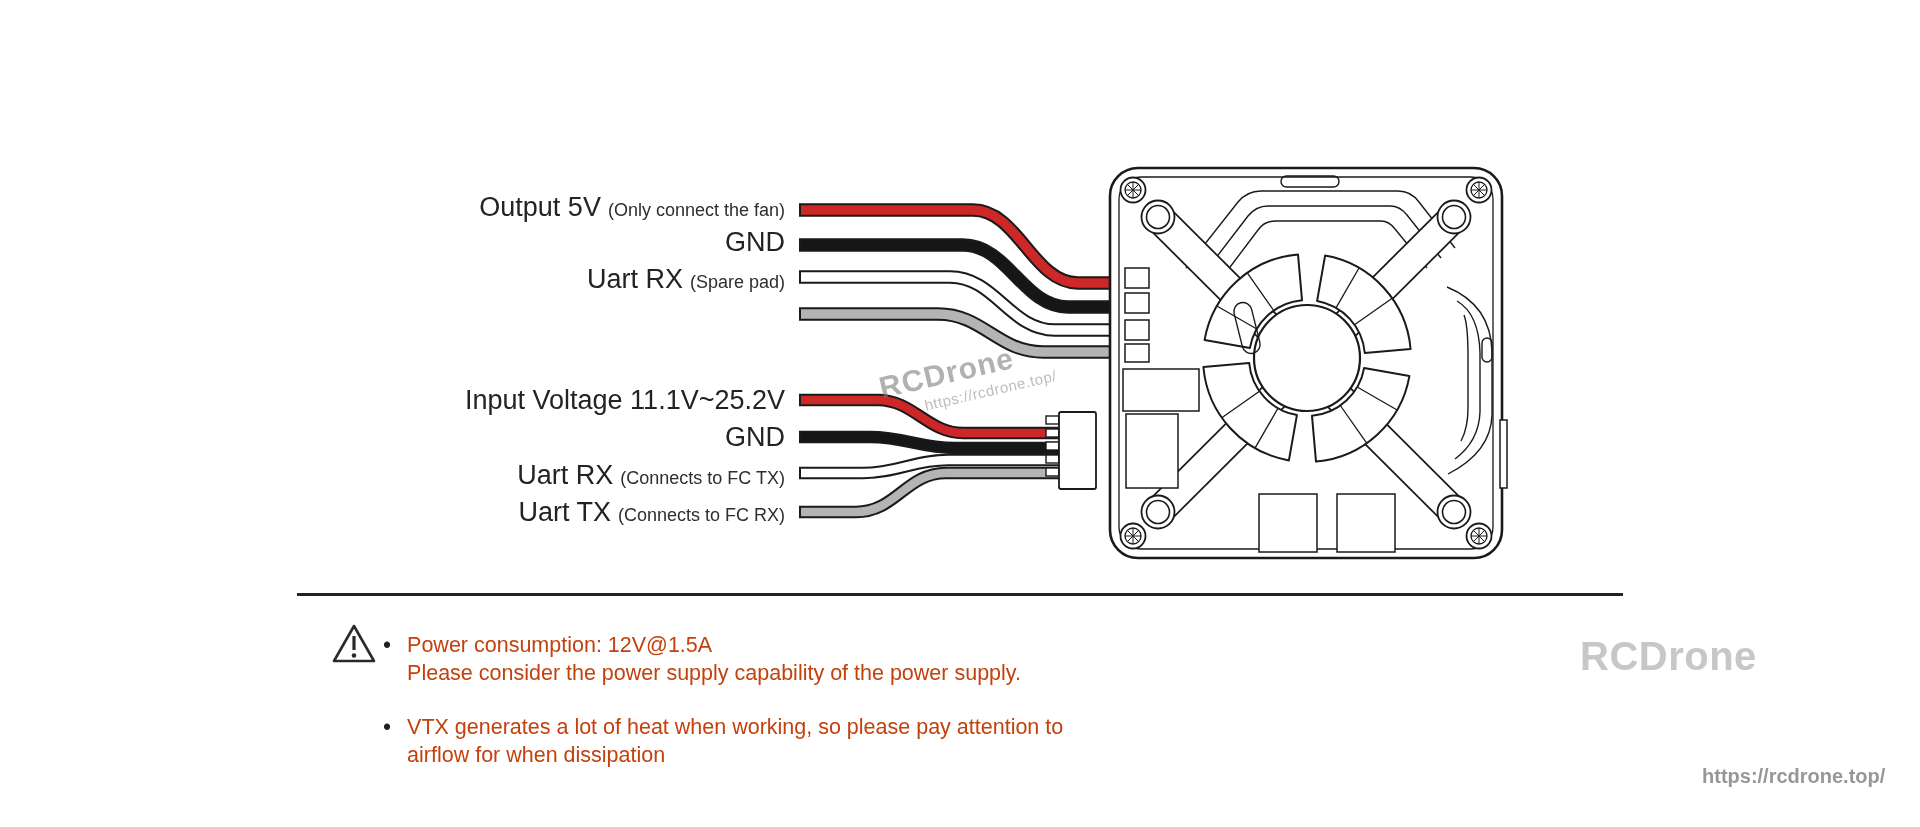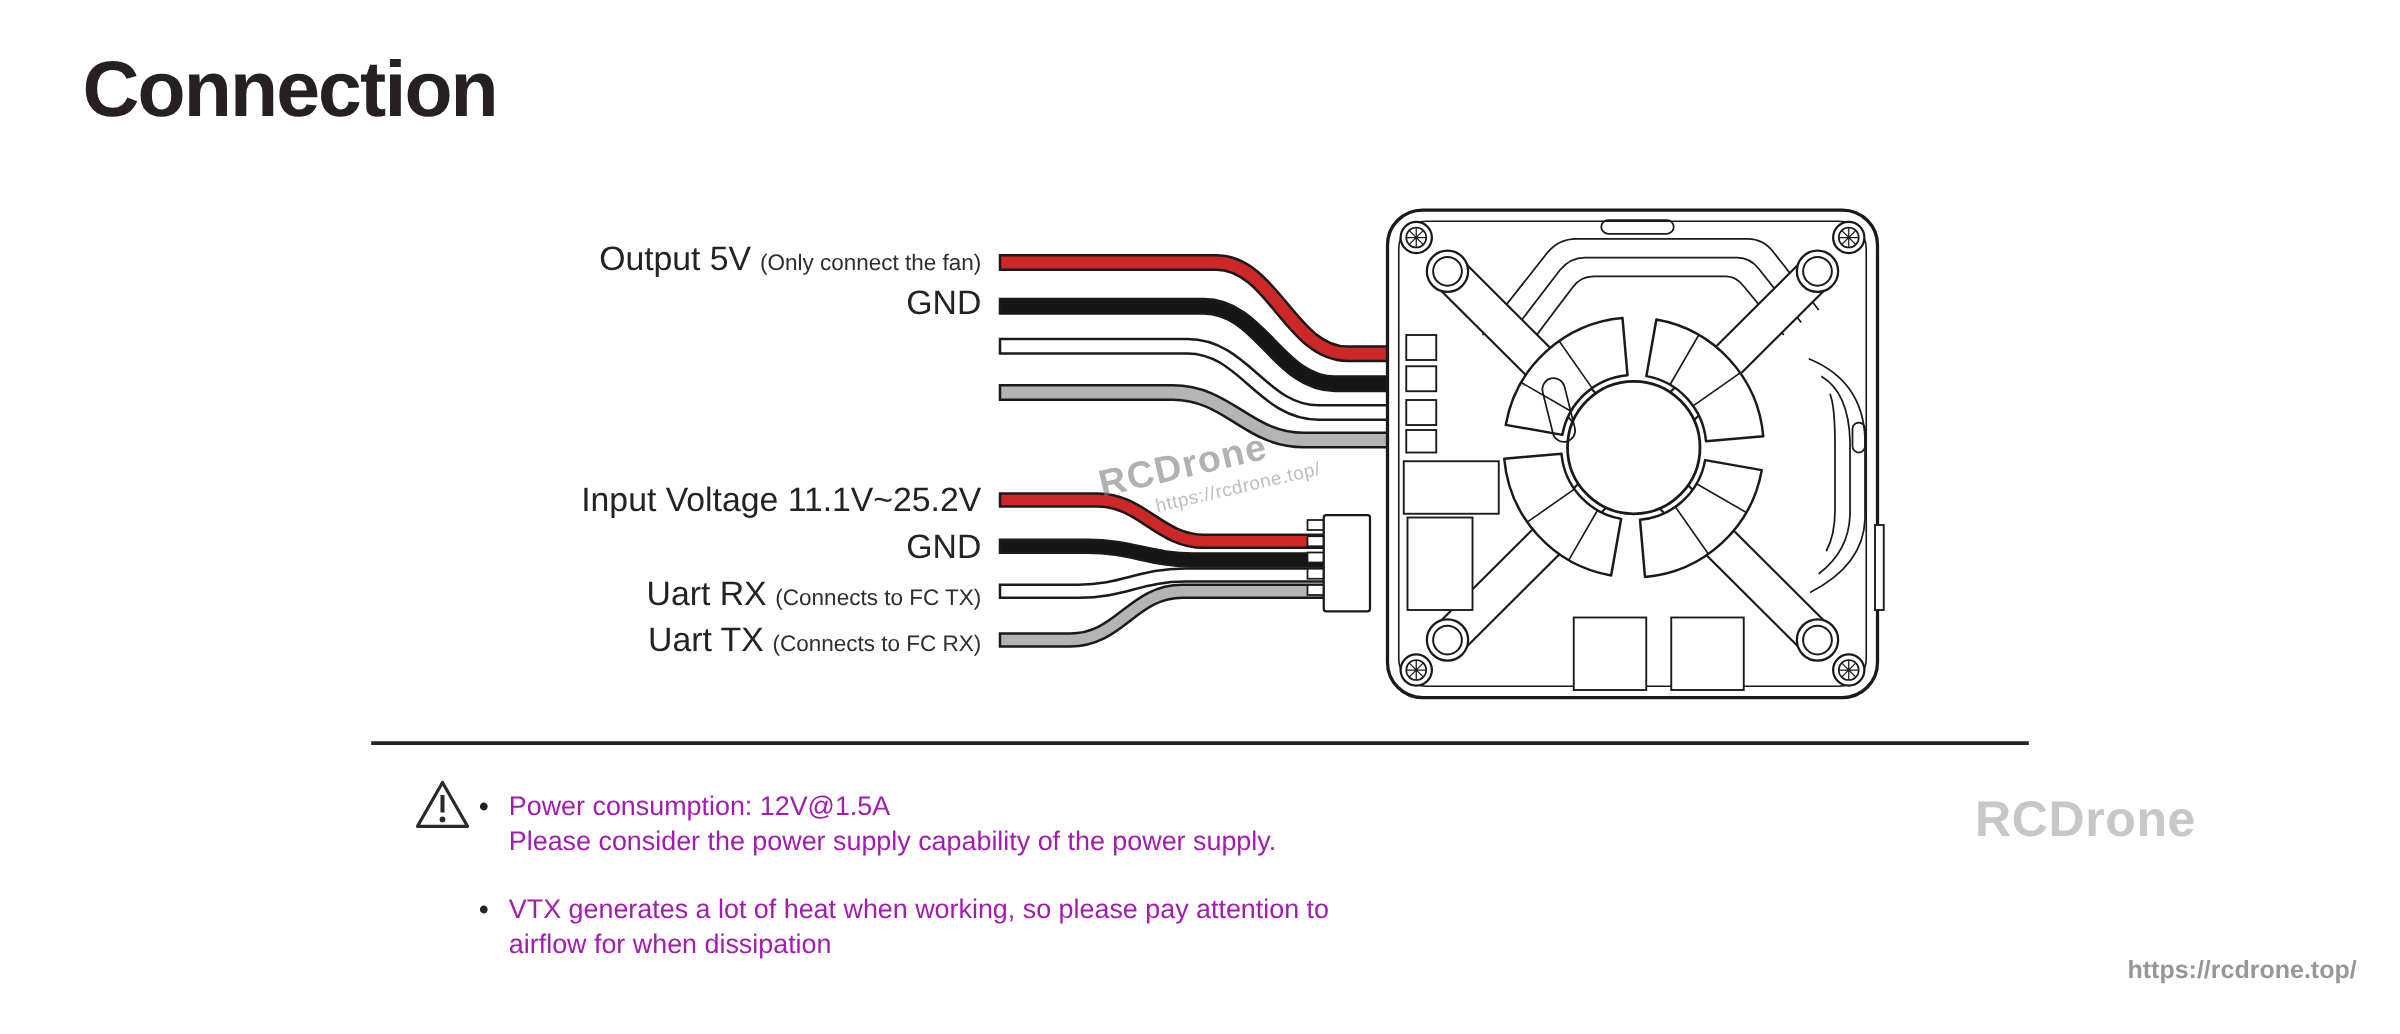--- a/index.html
+++ b/index.html
@@ -24,42 +24,44 @@
     position:absolute;left:876px;top:372px;z-index:2;transform:rotate(-13deg);
     transform-origin:left top;pointer-events:none;
   }
   .wm-inline .wm-brand{font-size:30px;font-weight:700;color:rgba(125,125,125,.6);letter-spacing:1px;}
   .wm-inline .wm-url{font-size:15px;color:rgba(135,135,135,.55);margin-left:40px;margin-top:1px;letter-spacing:.5px;}
   .divider{position:absolute;left:297px;top:593px;width:1326px;height:3px;background:#272121;}
   .warn-icon{position:absolute;left:330px;top:622px;width:48px;height:44px;}
   .notes{position:absolute;left:383px;top:631px;width:860px;}
   .note-item{display:flex;gap:16px;margin-bottom:26px;}
   .note-bullet{font-size:23px;line-height:28px;color:#222;}
-  .note-lines{font-size:21.5px;line-height:28px;color:#a21caf;}
+  .note-lines{font-size:21.5px;line-height:28px;color:#c2410c;}
   .footer-brand{
     position:absolute;left:1580px;top:634px;
     font-size:40px;font-weight:600;color:#c7c7c9;letter-spacing:.5px;
   }
   .footer-url{
     position:absolute;left:1702px;top:765px;
     font-size:20px;font-weight:700;color:#97979a;
   }
 </style>
 </head>
 <body>
 
 <div class="stage">
 
-  <div class="page-title">Connection</div>
 
   <div class="lbl-row" style="top:189px">
     <span class="lbl-main">Output 5V</span><span class="lbl-note">(Only connect the fan)</span>
   </div>
   <div class="lbl-row" style="top:224px">
     <span class="lbl-main">GND</span>
+  </div>
+  <div class="lbl-row" style="top:261px">
+    <span class="lbl-main">Uart RX</span><span class="lbl-note">(Spare pad)</span>
   </div>
 
   <div class="lbl-row" style="top:382px">
     <span class="lbl-main">Input Voltage 11.1V~25.2V</span>
   </div>
   <div class="lbl-row" style="top:419px">
     <span class="lbl-main">GND</span>
   </div>
   <div class="lbl-row" style="top:457px">
     <span class="lbl-main">Uart RX</span><span class="lbl-note">(Connects to FC TX)</span>

